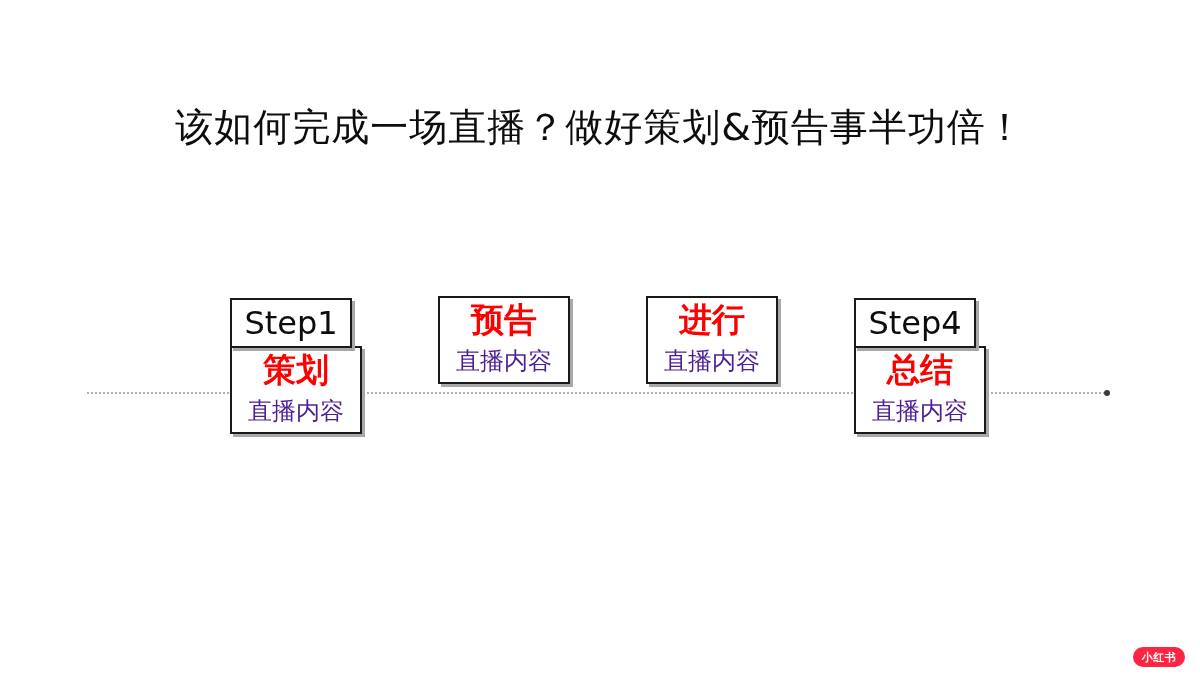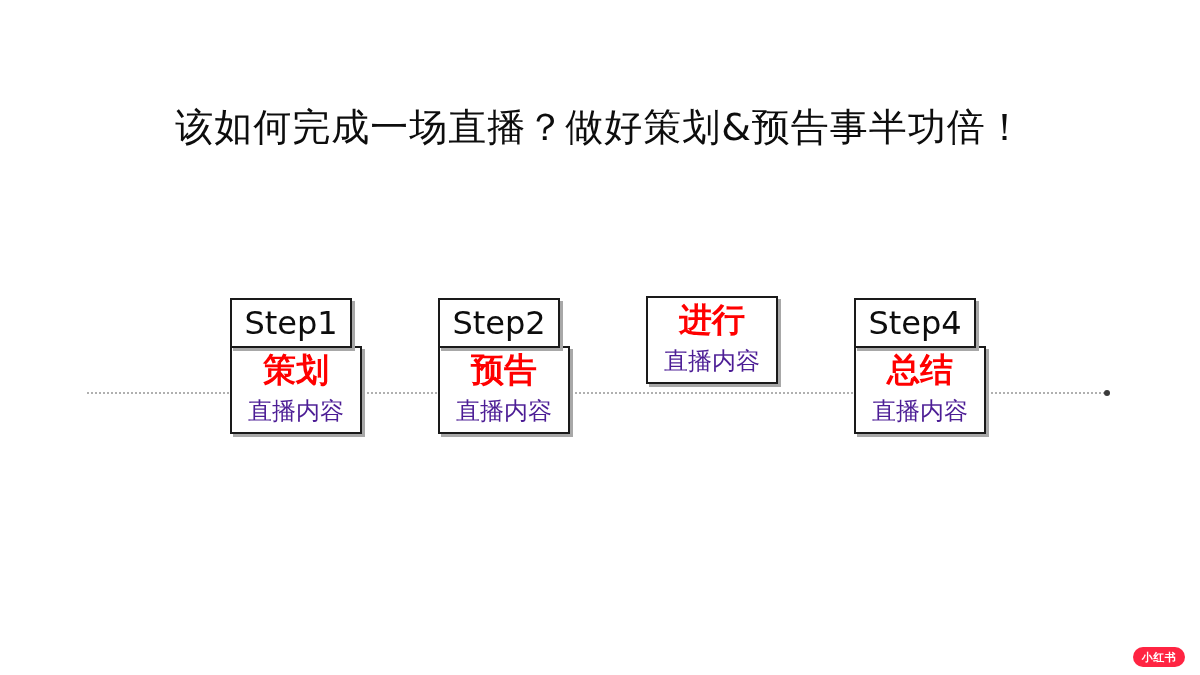--- a/index.html
+++ b/index.html
@@ -143,21 +143,20 @@
 
   <div class="step-group">
     <div class="step-label-box">Step1</div>
     <div class="step-main-box">
       <div class="step-highlight">策划</div>
       <div class="step-text">直播内容</div>
     </div>
   </div>
 
   <div class="step-group">
-    <div class="step-label-box">Step2</div>
     <div class="step-main-box">
       <div class="step-highlight">预告</div>
       <div class="step-text">直播内容</div>
     </div>
   </div>
 
   <div class="step-group">
     <div class="step-main-box">
       <div class="step-highlight">进行</div>
       <div class="step-text">直播内容</div>

